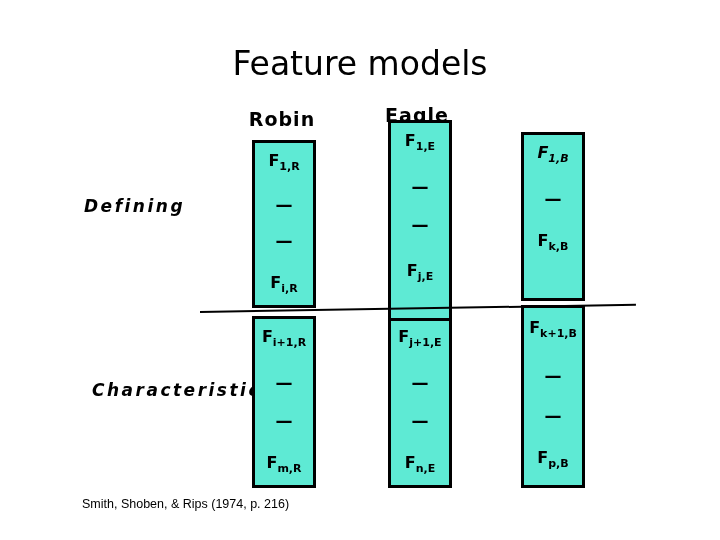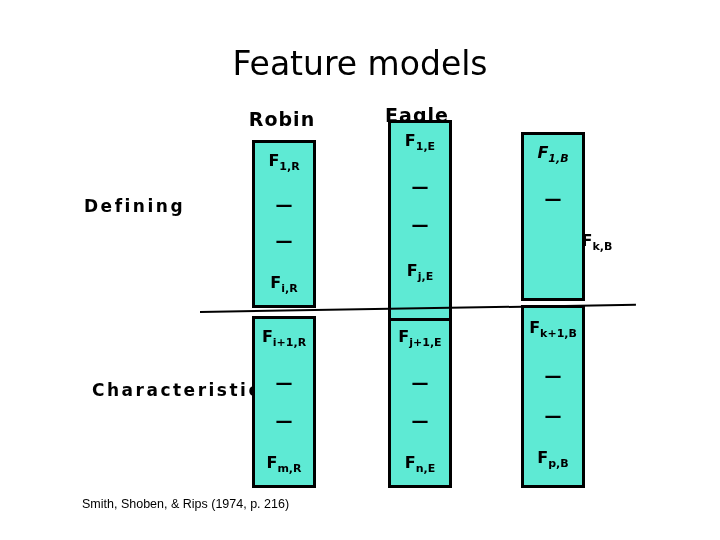--- a/index.html
+++ b/index.html
@@ -23,20 +23,21 @@
     font-size:19px;font-weight:700;letter-spacing:1px;color:#000;
     white-space:nowrap;
   }
 
   
   .band-label{
     position:absolute;text-align:left;
     font-family:"DejaVu Sans", sans-serif;
     font-size:17px;font-weight:700;letter-spacing:2.5px;color:#000;
     white-space:nowrap;
+    font-style:italic;
   }
 
   
   .fbox{
     position:absolute;border:3px solid #000;background:#5eead4;
     box-sizing:border-box;
   }
   .fcell{
     position:absolute;left:0;width:100%;text-align:center;
     font-family:"DejaVu Sans", sans-serif;
@@ -113,21 +114,21 @@
     <div class="fcell flabel" style="top:132px;">
       <span>F</span><sub>n,E</sub>
     </div>
   </div>
 
   <div class="fbox" style="left:521px;top:132px;width:64px;height:169px;">
     <div class="fcell flabel" style="top:8px;font-style:italic;">
       <span>F</span><sub>1,B</sub>
     </div>
     <div class="fcell fdash" style="top:54px;">—</div>
-    <div class="fcell flabel" style="top:96px;padding-left:44px;">
+    <div class="fcell flabel" style="top:96px;">
       <span>F</span><sub>k,B</sub>
     </div>
   </div>
 
   <div class="fbox" style="left:521px;top:305px;width:64px;height:183px;">
     <div class="fcell flabel" style="top:10px;">
       <span>F</span><sub>k+1,B</sub>
     </div>
     <div class="fcell fdash" style="top:58px;">—</div>
     <div class="fcell fdash" style="top:98px;">—</div>

